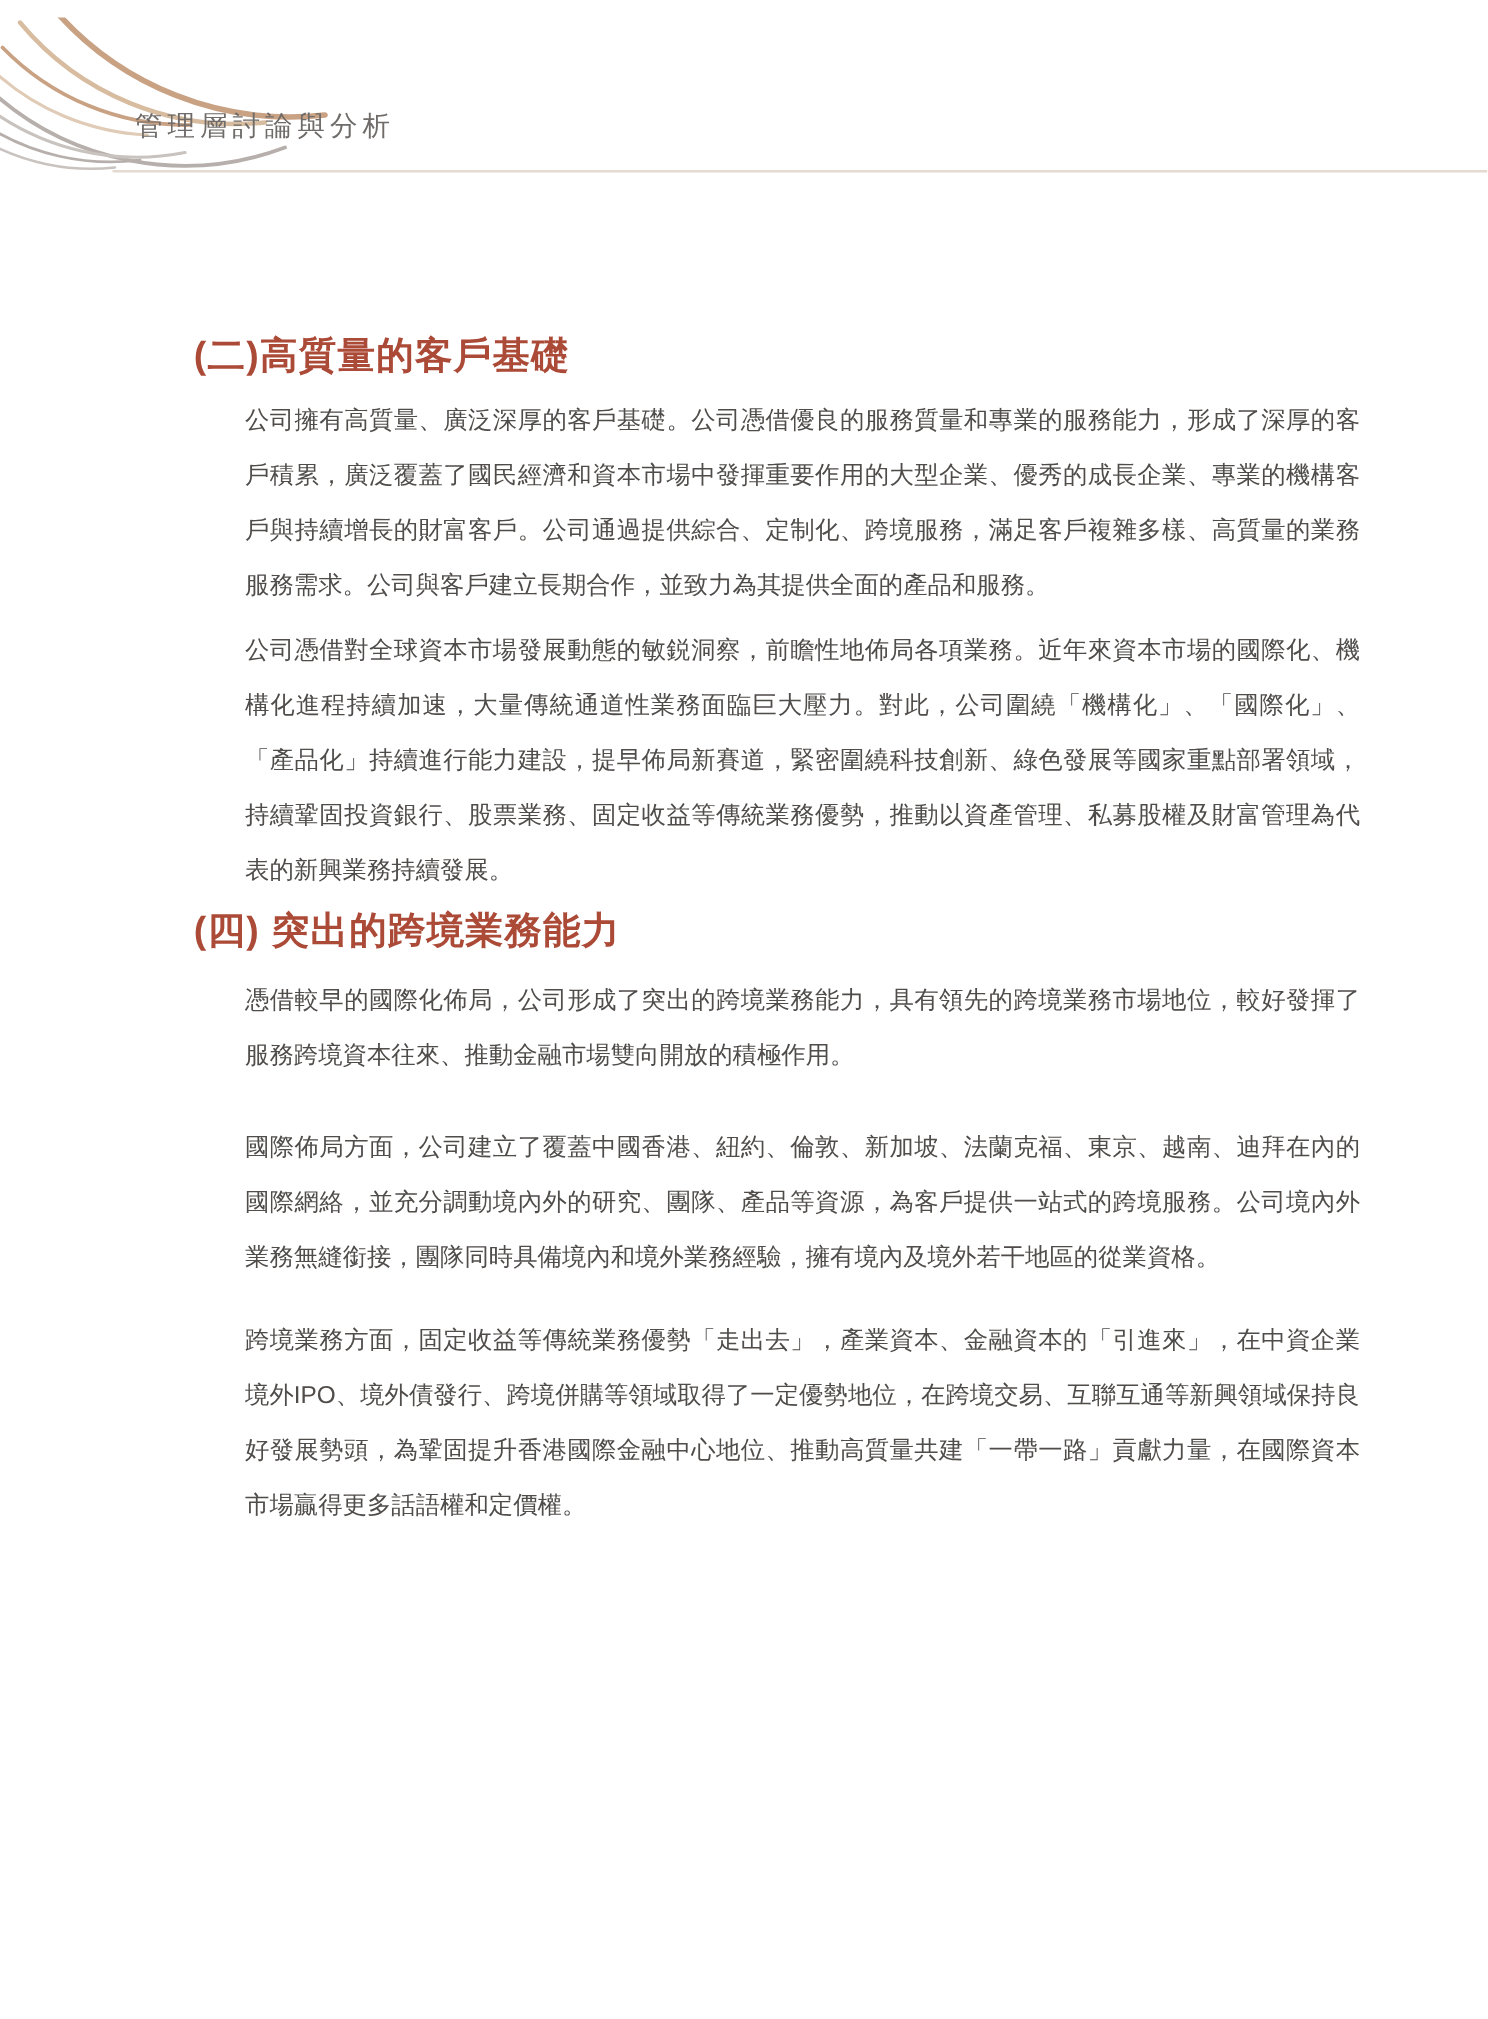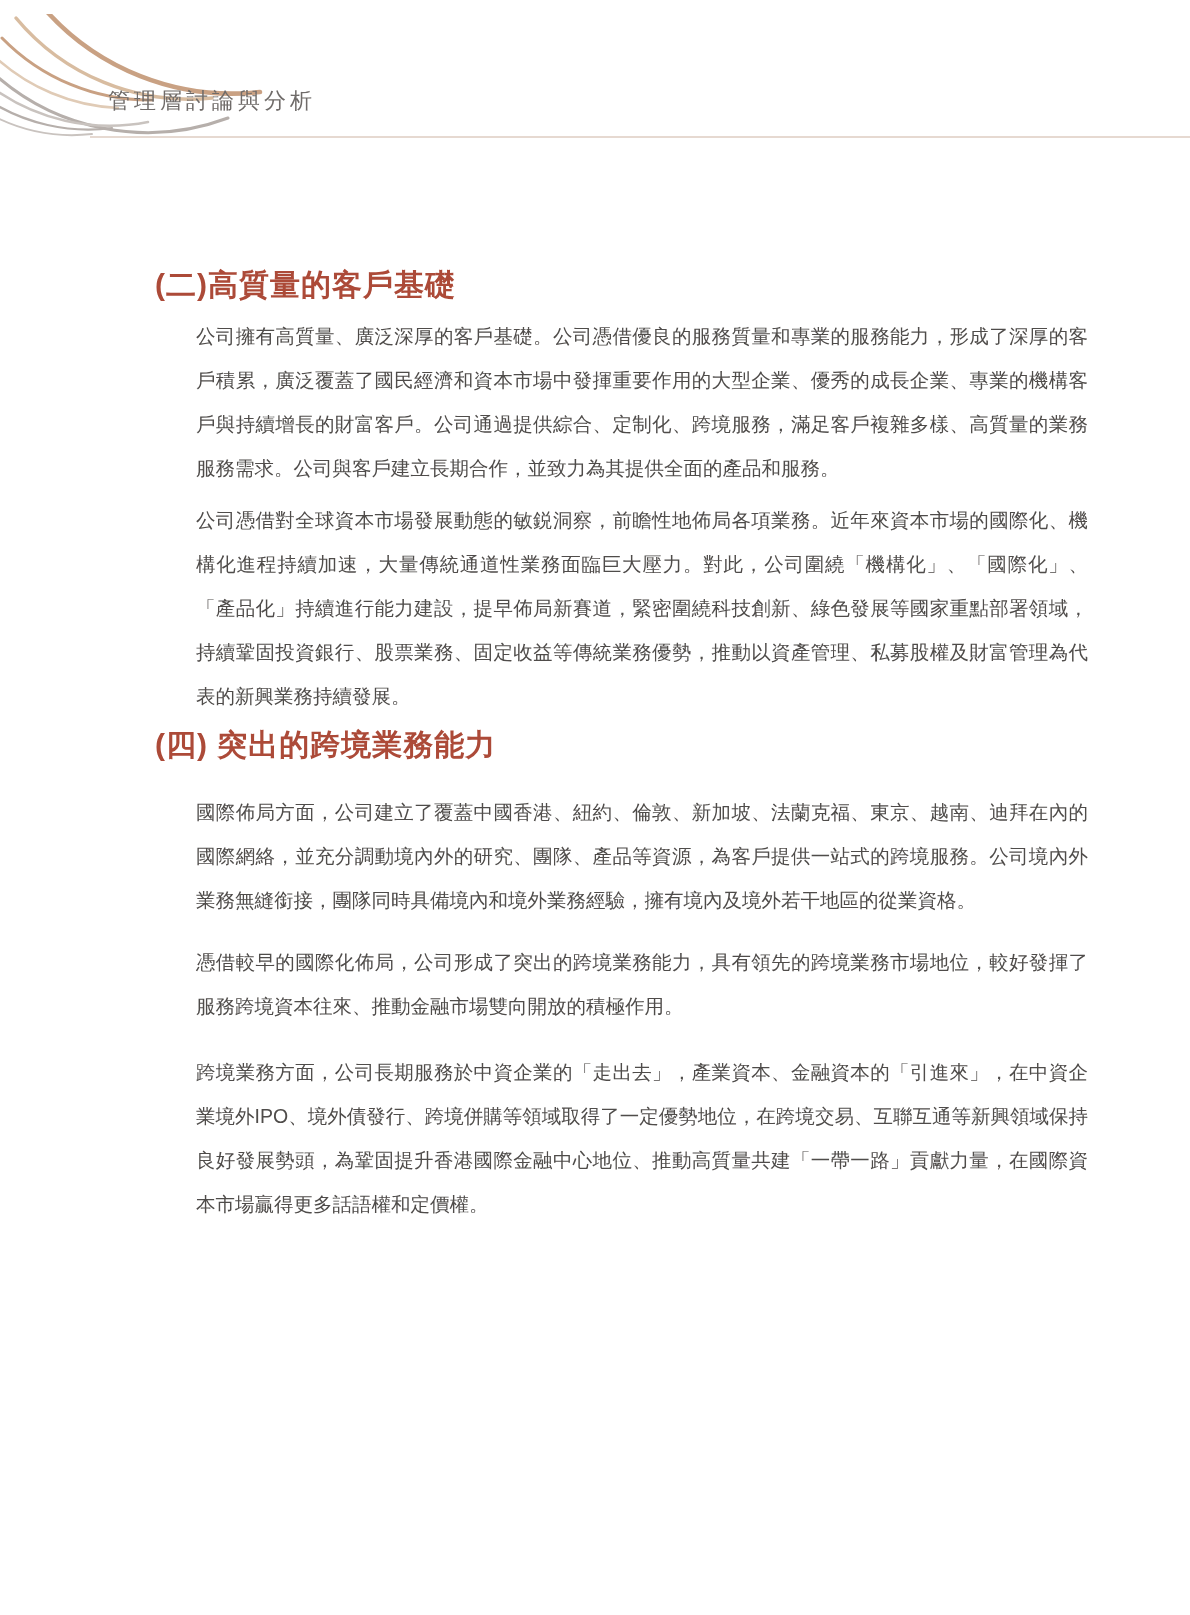--- a/index.html
+++ b/index.html
@@ -108,22 +108,22 @@
       <h2 id="h2-1">(二)高質量的客戶基礎</h2>
       <p id="p-1">公司擁有高質量、廣泛深厚的客戶基礎。公司憑借優良的服務質量和專業的服務能力，形成了深厚的客戶積累，廣泛覆蓋了國民經濟和資本市場中發揮重要作用的大型企業、優秀的成長企業、專業的機構客戶與持續增長的財富客戶。公司通過提供綜合、定制化、跨境服務，滿足客戶複雜多樣、高質量的業務服務需求。公司與客戶建立長期合作，並致力為其提供全面的產品和服務。</p>
     </section>
 
     <section>
       <p id="p-2">公司憑借對全球資本市場發展動態的敏鋭洞察，前瞻性地佈局各項業務。近年來資本市場的國際化、機構化進程持續加速，大量傳統通道性業務面臨巨大壓力。對此，公司圍繞「機構化」、「國際化」、「產品化」持續進行能力建設，提早佈局新賽道，緊密圍繞科技創新、綠色發展等國家重點部署領域，持續鞏固投資銀行、股票業務、固定收益等傳統業務優勢，推動以資產管理、私募股權及財富管理為代表的新興業務持續發展。</p>
     </section>
 
     <section>
       <h2 id="h2-3">(四) 突出的跨境業務能力</h2>
+      <p id="p-3">憑借較早的國際化佈局，公司形成了突出的跨境業務能力，具有領先的跨境業務市場地位，較好發揮了服務跨境資本往來、推動金融市場雙向開放的積極作用。</p>
       <p id="p-4">國際佈局方面，公司建立了覆蓋中國香港、紐約、倫敦、新加坡、法蘭克福、東京、越南、迪拜在內的國際網絡，並充分調動境內外的研究、團隊、產品等資源，為客戶提供一站式的跨境服務。公司境內外業務無縫銜接，團隊同時具備境內和境外業務經驗，擁有境內及境外若干地區的從業資格。</p>
-      <p id="p-3">憑借較早的國際化佈局，公司形成了突出的跨境業務能力，具有領先的跨境業務市場地位，較好發揮了服務跨境資本往來、推動金融市場雙向開放的積極作用。</p>
-      <p id="p-5">跨境業務方面，公司長期服務於中資企業的「走出去」，產業資本、金融資本的「引進來」，在中資企業境外IPO、境外債發行、跨境併購等領域取得了一定優勢地位，在跨境交易、互聯互通等新興領域保持良好發展勢頭，為鞏固提升香港國際金融中心地位、推動高質量共建「一帶一路」貢獻力量，在國際資本市場贏得更多話語權和定價權。</p>
+      <p id="p-5">跨境業務方面，固定收益等傳統業務優勢「走出去」，產業資本、金融資本的「引進來」，在中資企業境外IPO、境外債發行、跨境併購等領域取得了一定優勢地位，在跨境交易、互聯互通等新興領域保持良好發展勢頭，為鞏固提升香港國際金融中心地位、推動高質量共建「一帶一路」貢獻力量，在國際資本市場贏得更多話語權和定價權。</p>
     </section>
 
   </main>
 
   <div class="page-number">040</div>
 
 </div>
 
 </body></html>

